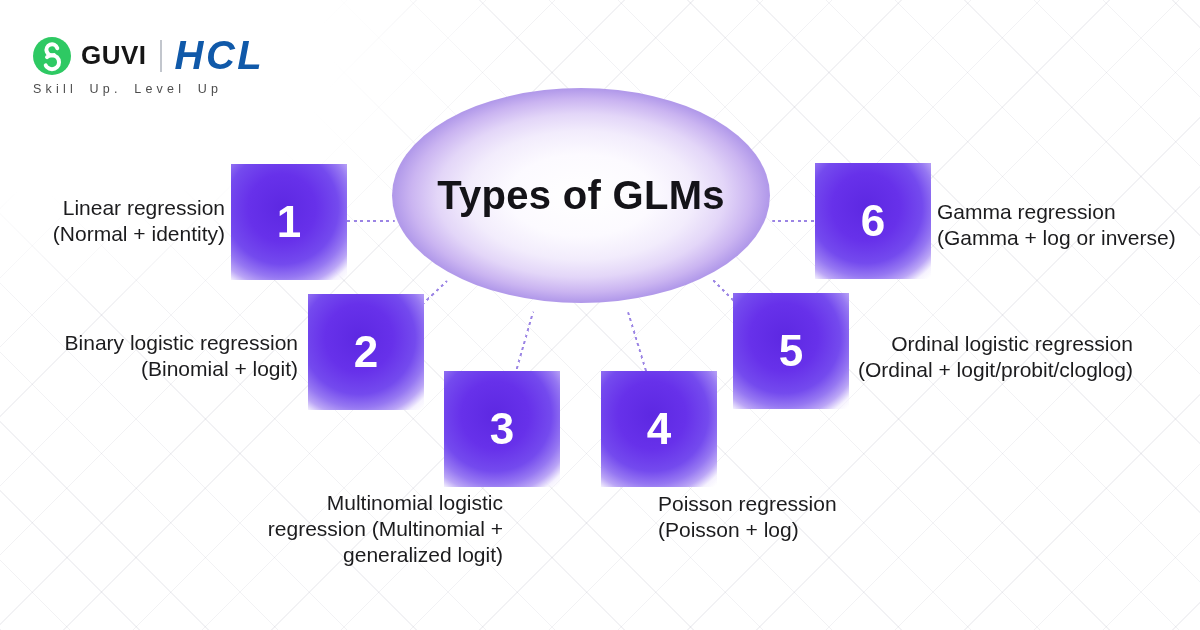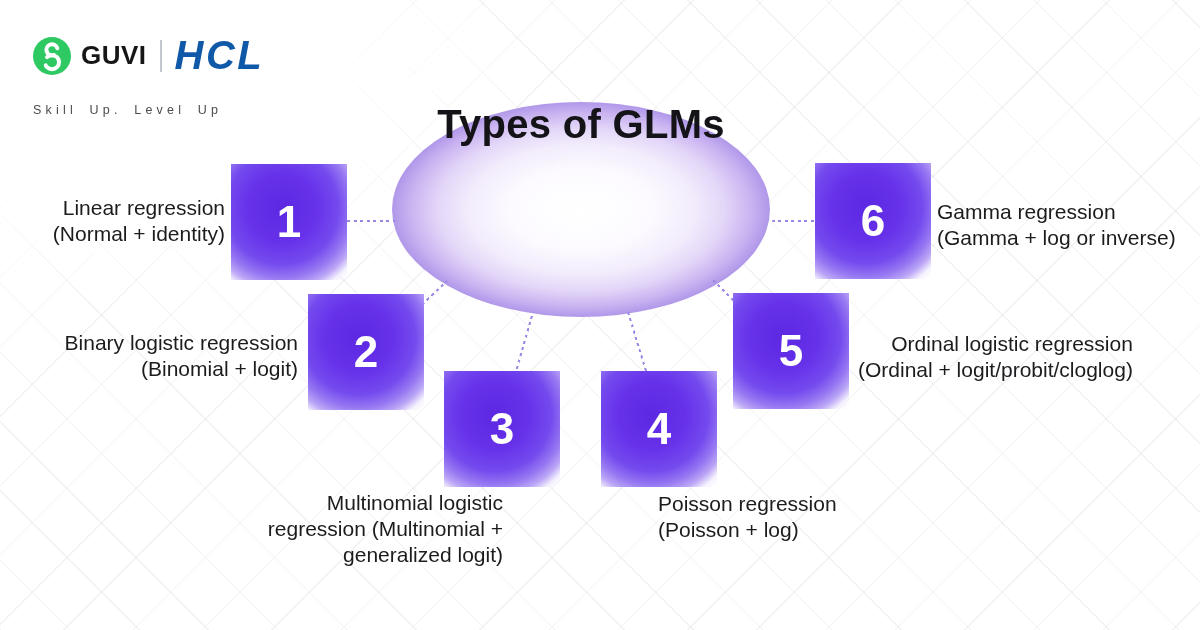--- a/index.html
+++ b/index.html
@@ -29,32 +29,32 @@
   .logo-guvi {
     margin-left:10px;
     font-size:26px; font-weight:700; color:#161616; letter-spacing:0.5px;
   }
   .logo-divider { width:2px; height:32px; background:#c2c6cd; margin:0 13px; }
   .logo-hcl {
     font-size:40px; font-weight:700; font-style:italic;
     color:#1059a9; letter-spacing:2.5px;
   }
   .logo-tagline {
-    margin-top:25px;
+    margin-top:4px;
     font-size:12.5px; font-weight:500; color:#4c4c4c;
     letter-spacing:4.2px; word-spacing:5px; white-space:nowrap;
   }
 
   
   .hub {
-    position:absolute; left:392px; top:102px; width:378px; height:215px;
+    position:absolute; left:392px; top:88px; width:378px; height:215px;
     border-radius:50%;
     background:radial-gradient(50% 50% at 50% 50%,
       #ffffff 0%, #fcfaff 38%, #f2ecfc 60%, #e3d6f8 76%, #cab4f1 90%, #b29aea 99%);
-    display:flex; justify-content:center;
+    display:flex; align-items:center; justify-content:center;
   }
   .hub-title {
     font-size:40px; font-weight:700; color:#141318; letter-spacing:0.3px;
   }
 
   
   .bubble {
     position:absolute; width:116px; height:116px;
     display:flex; align-items:center; justify-content:center;
     background:radial-gradient(circle at 44% 38%,

